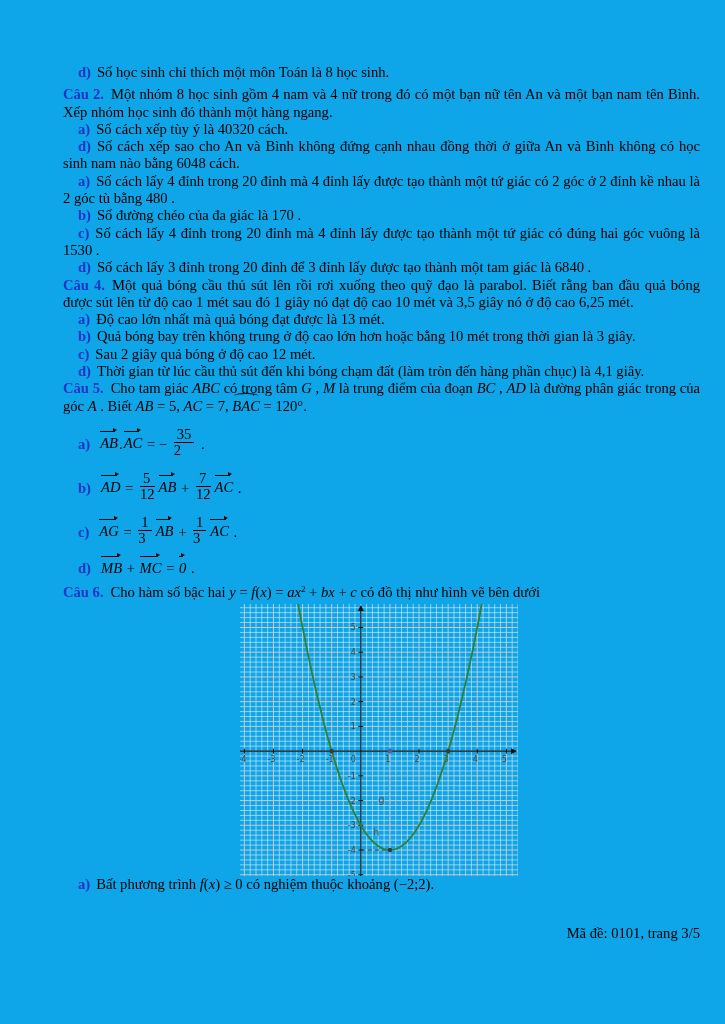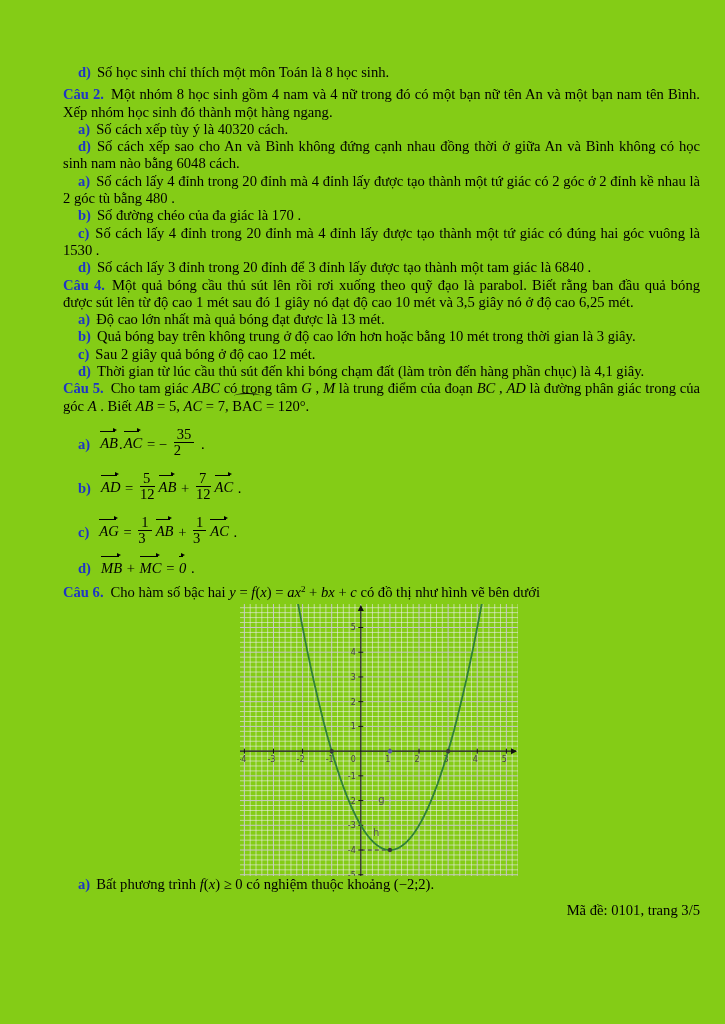--- a/index.html
+++ b/index.html
@@ -1,57 +1,57 @@
 <!DOCTYPE html>
 <html><head>
 <meta charset="utf-8">
 <style>
   html,body{margin:0;padding:0;background:#ffffff;}
   .page{
     position:relative;
     width:725px;height:1024px;
     box-sizing:border-box;
     padding:64px 25px 0 63px;
-    background:#84cc16;
+    background:#0ea5e9;
     font-family:"Liberation Serif",serif;
     font-size:14.6px;line-height:17.3px;color:#000;
     overflow:hidden;
   }
   p{margin:0;text-align:justify;}
   .item{text-indent:15px;}
   .qlabel,.lt{color:#1f35c5;font-weight:bold;}
   .lt{margin-right:6px;}
   .qlabel{margin-right:7px;}
   .m{font-style:italic;}
   .first-d{margin-bottom:5px;}
   sup{font-size:0.62em;vertical-align:0.5em;font-style:normal;}
   
   .vec{position:relative;display:inline-block;font-style:italic;margin:0 1px;}
   .vec::before{content:"";position:absolute;left:0;right:3px;top:-4px;border-top:1.2px solid #000;}
   .vec::after{content:"";position:absolute;right:-1px;top:-6.8px;width:0;height:0;
     border:2.6px solid transparent;border-left:4.5px solid #000;}
   
-  .hat{position:relative;display:inline-block;}
+  .hat{position:relative;display:inline-block;font-style:italic;}
   .hat::before{content:"";position:absolute;left:6%;right:6%;top:-5px;height:5px;
     border-top:1.4px solid #000;border-radius:50% 50% 0 0;}
   
   .frac{display:inline-block;vertical-align:middle;text-align:left;line-height:1.08;margin:0 3px;position:relative;top:-2px;}
   .frac .num{display:block;border-bottom:1px solid #000;padding:0 3px;}
   .frac .den{display:block;}
   
   .fitem{display:flex;align-items:center;padding-left:15px;line-height:normal;}
   .fitem.h42{height:44px;margin-top:8px;}
   .fitem.h44{height:44px;}
   .fitem.h26{height:27px;}
   .fitem .lt{margin-right:9px;}
   
   .graph-wrap{margin:2px 0 0 177px;width:278px;height:272px;}
   svg{display:block;overflow:hidden;}
   .q6item{margin-top:0;}
-  .footer{margin-top:9px;text-align:right;}
+  .footer{margin-top:32px;text-align:right;}
 </style>
 </head>
 <body>
 
 <div class="page">
 
   <p class="item first-d"><b class="lt">d)</b><span>Số học sinh chỉ thích một môn Toán là 8 học sinh.</span></p>
 
   <p class="q"><b class="qlabel">Câu 2.</b><span>Một nhóm 8 học sinh gồm 4 nam và 4 nữ trong đó có một bạn nữ tên An và một bạn nam tên Bình. Xếp nhóm học sinh đó thành một hàng ngang.</span></p>
   <p class="item"><b class="lt">a)</b><span>Số cách xếp tùy ý là 40320 cách.</span></p>

